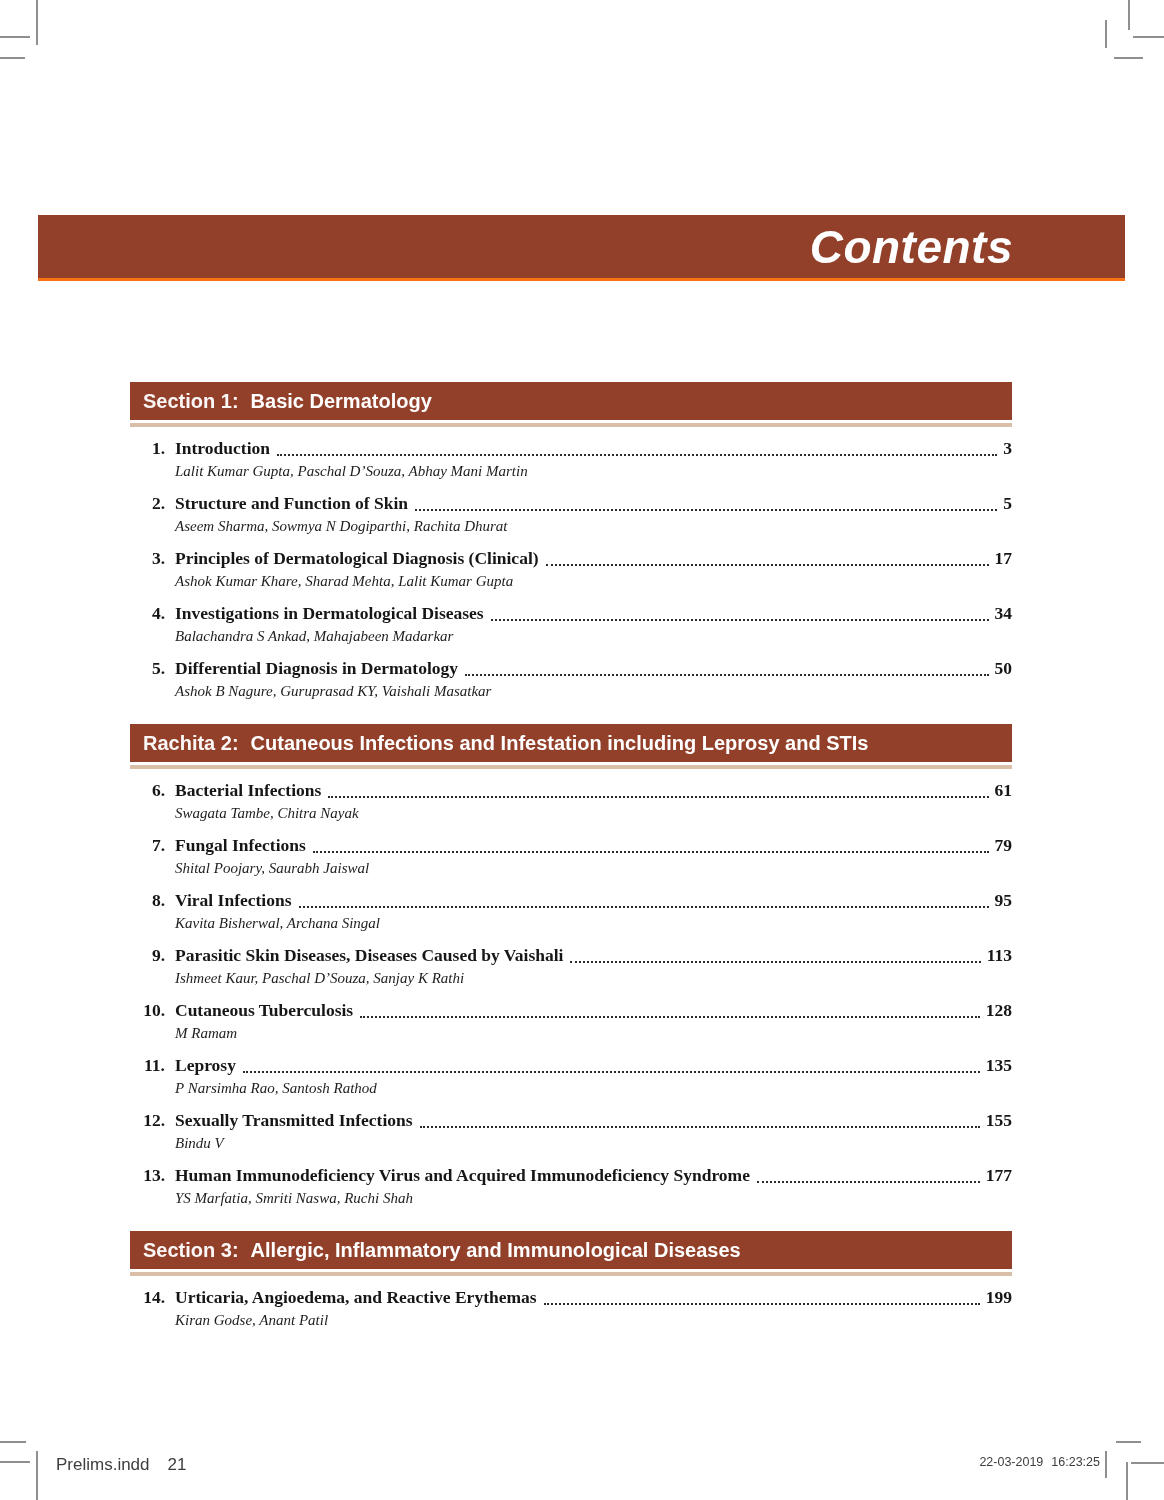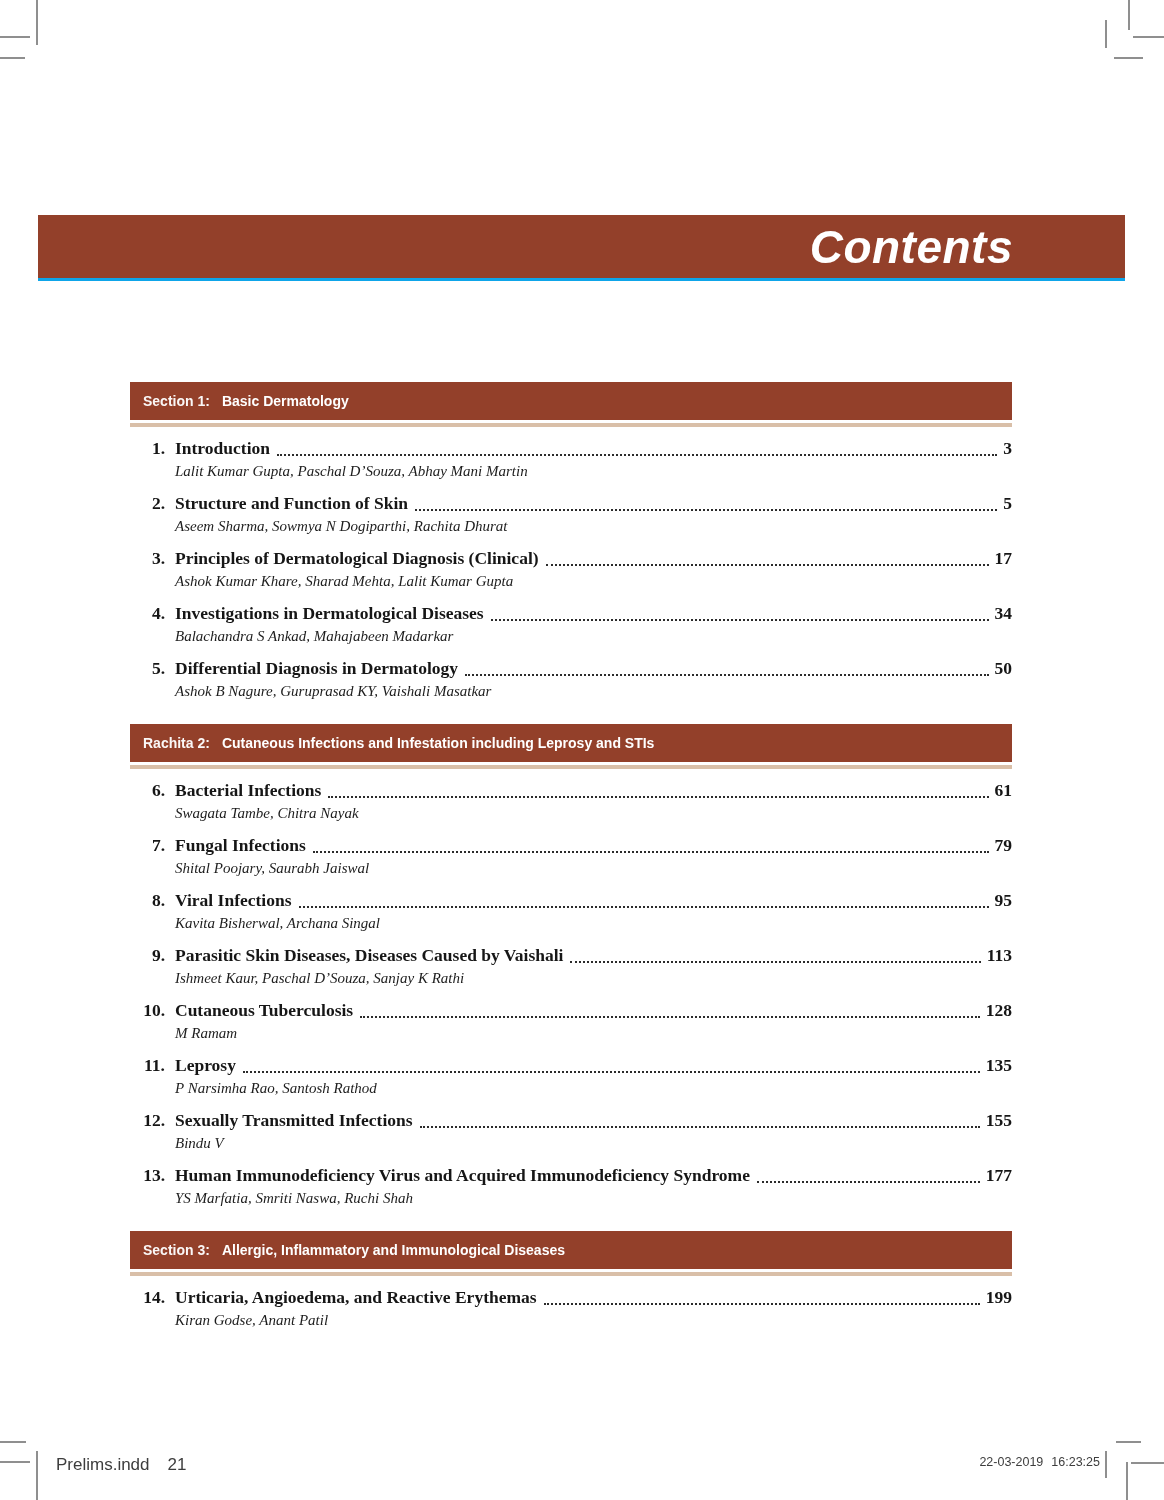--- a/index.html
+++ b/index.html
@@ -13,42 +13,42 @@
   }
 
   
   .crop { position:absolute; background:#8f8f8f; }
 
   
   .banner {
     position:absolute; top:215px; left:38px;
     width:1087px; height:66px;
     background:#93402A;
-    border-bottom:3px solid #0ea5e9;
+    border-bottom:3px solid #f97316;
     display:flex; align-items:center; justify-content:flex-end;
     padding-right:112px;
     padding-left:16px;
   }
   .banner-text {
     font-family:"Liberation Sans", sans-serif;
     font-weight:bold; font-style:italic;
     font-size:46px; color:#ffffff; letter-spacing:.5px;
   }
 
   
   .main { position:absolute; left:130px; top:382px; width:882px; }
 
   .section + .section { margin-top:22px; }
   .section-bar {
     height:38px; background:#93402A;
     display:flex; align-items:center;
     padding-left:13px;
     color:#ffffff;
     font-family:"Liberation Sans", sans-serif;
-    font-size:14px;
+    font-size:20px;
   }
   .section-label { font-weight:bold; opacity:.96; }
   .section-title { font-weight:bold; margin-left:12px; }
   .section-underline { height:4px; background:#D9BFA8; margin-top:3px; width:100%; }
 
   .entry { margin-top:10px; }
   .entry-row {
     display:flex; align-items:baseline;
     font-weight:bold; font-size:17.5px; line-height:23px;
   }

